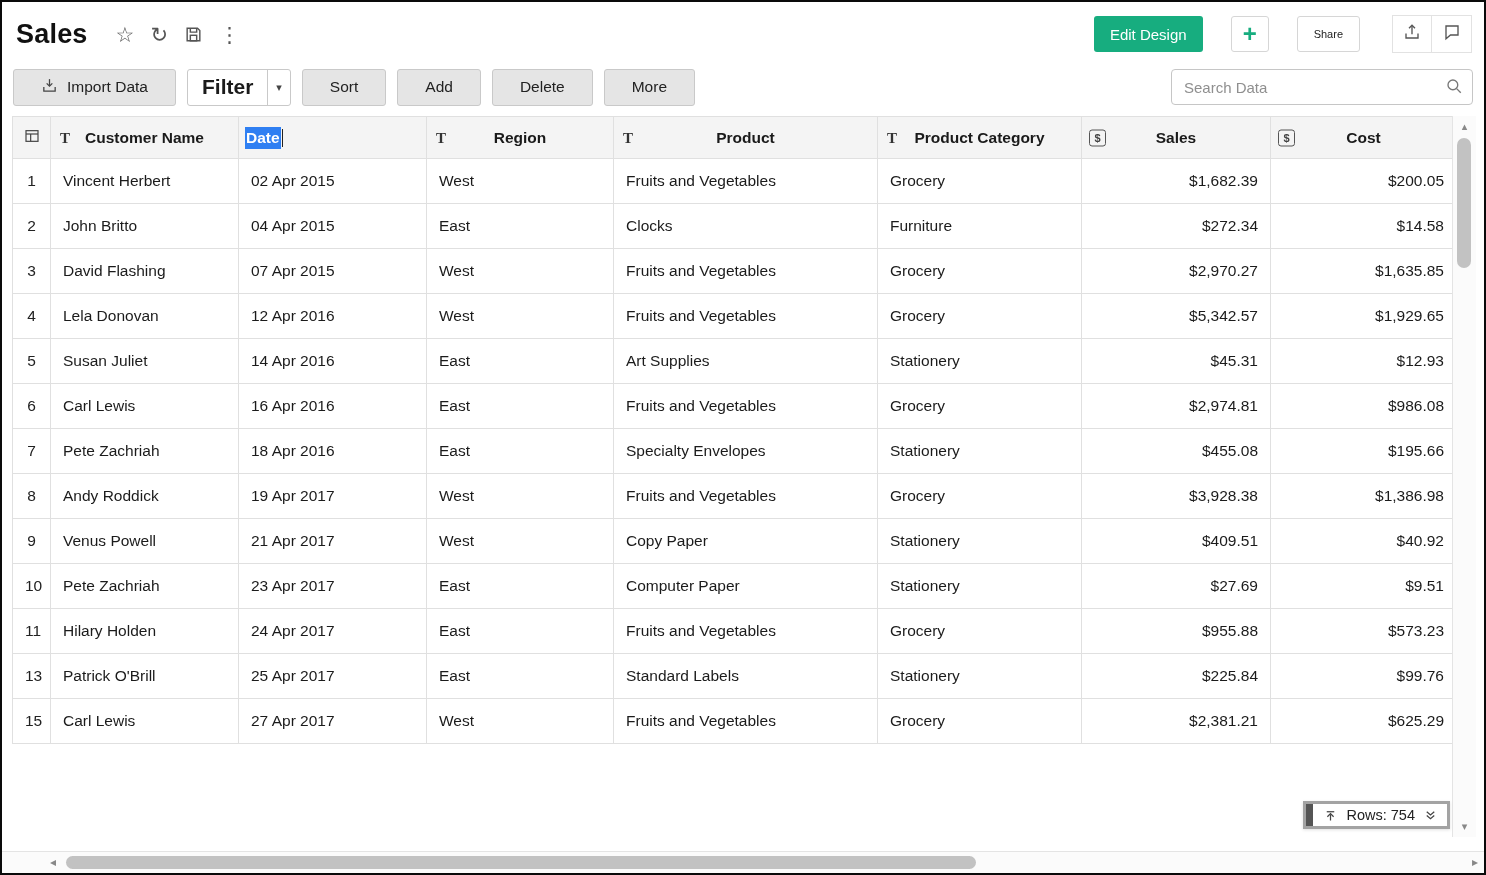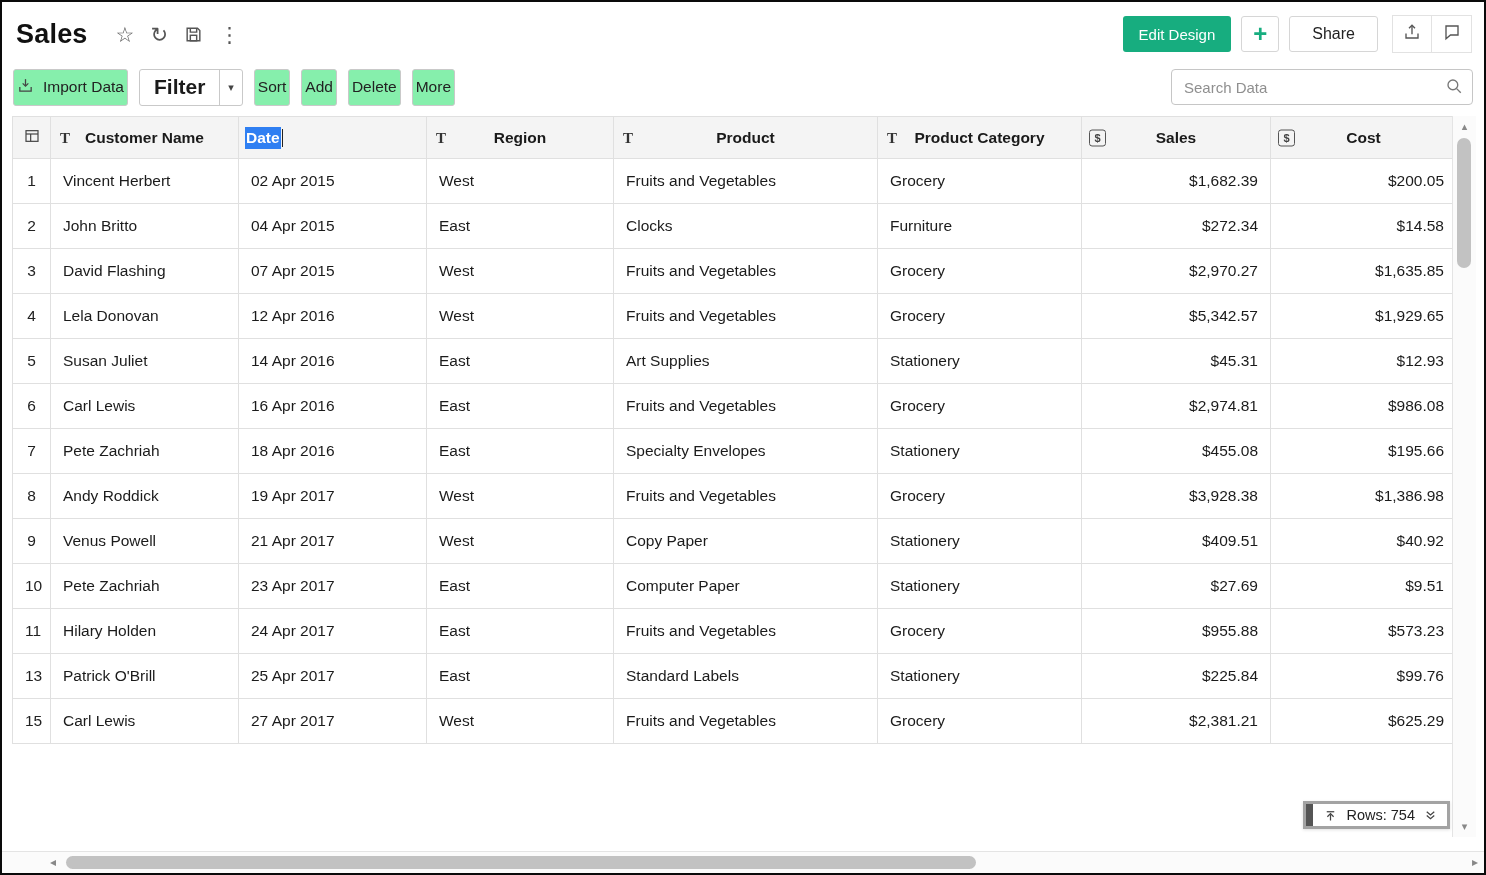--- a/index.html
+++ b/index.html
@@ -16,52 +16,52 @@
   .titlebar {
     height: 64px;
     display: flex;
     align-items: center;
     padding: 0 12px 0 14px;
   }
   .app-title { font-size: 27px; font-weight: bold; color: #111; letter-spacing: .2px; }
   .title-icons { display: flex; align-items: center; gap: 16px; margin-left: 28px; color: #555; }
   .title-icons .uic { font-size: 21px; line-height: 1; cursor: pointer; }
   .title-icons svg { display: block; }
-  .title-right { margin-left: auto; display: flex; align-items: center; gap: 10px; }
+  .title-right { margin-left: auto; display: flex; align-items: center; gap: 28px; }
   .btn-green {
     background: var(--accent, #17ad7f);
     color: #fff; border: none; border-radius: 3px;
     height: 36px; padding: 0 16px; font-size: 15px; cursor: pointer;
     font-family: inherit;
   }
   .btn-white {
     background: #fff; border: 1px solid #d6d6d6; border-radius: 3px;
-    height: 36px; padding: 0 22px; font-size: 16px; color: #222; cursor: pointer;
+    height: 36px; padding: 0 16px; font-size: 11px; color: #222; cursor: pointer;
     font-family: inherit;
   }
   .btn-square {
     width: 38px; padding: 0; display: inline-flex; align-items: center; justify-content: center;
   }
   .plus-btn { color: var(--accent, #17ad7f); font-size: 24px; font-weight: bold; line-height: 1; }
   .iconbox-group { display: flex; align-items: center; margin-left: 4px; }
   .iconbox {
     width: 40px; height: 38px; border: 1px solid #e2e2e2; background: #fff;
     display: flex; align-items: center; justify-content: center; color: #555; cursor: pointer;
   }
   .iconbox + .iconbox { border-left: none; }
   
   .toolbar {
     height: 50px;
     display: flex; align-items: center; gap: 11px;
     padding: 0 11px 8px 11px;
   }
   .tbtn {
     display: inline-flex; align-items: center; gap: 9px;
-    background: #86efac; border: 1px solid #c9c9c9; border-radius: 3px;
-    height: 37px; padding: 0 3px; font-size: 15.5px; color: #222; cursor: pointer;
+    background: #e5e5e5; border: 1px solid #c9c9c9; border-radius: 3px;
+    height: 37px; padding: 0 27px; font-size: 15.5px; color: #222; cursor: pointer;
     font-family: inherit;
   }
   .tbtn .uic { color: #444; }
   .split-btn { display: inline-flex; align-items: stretch; border: 1px solid #c9c9c9; border-radius: 3px; overflow: hidden; background: #fff; }
   .split-main { display: flex; align-items: center; padding: 0 14px; font-size: 21px; cursor: pointer; height: 35px; font-weight: bold; }
   .split-caret { display: flex; align-items: center; padding: 0 8px; border-left: 1px solid #c9c9c9; color: #444; font-size: 11px; cursor: pointer; }
   .search-wrap { margin-left: auto; position: relative; }
   .search-wrap input {
     width: 302px; height: 36px; border: 1px solid #c6c6c6; border-radius: 4px;
     font-size: 15px; padding: 0 36px 0 12px; color: #4c1d95; outline: none;

